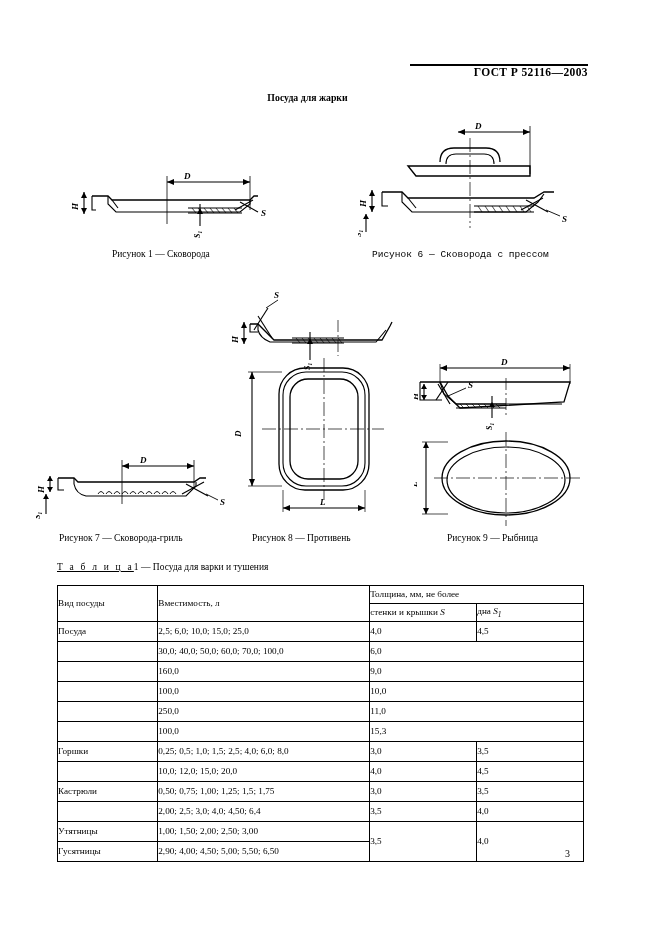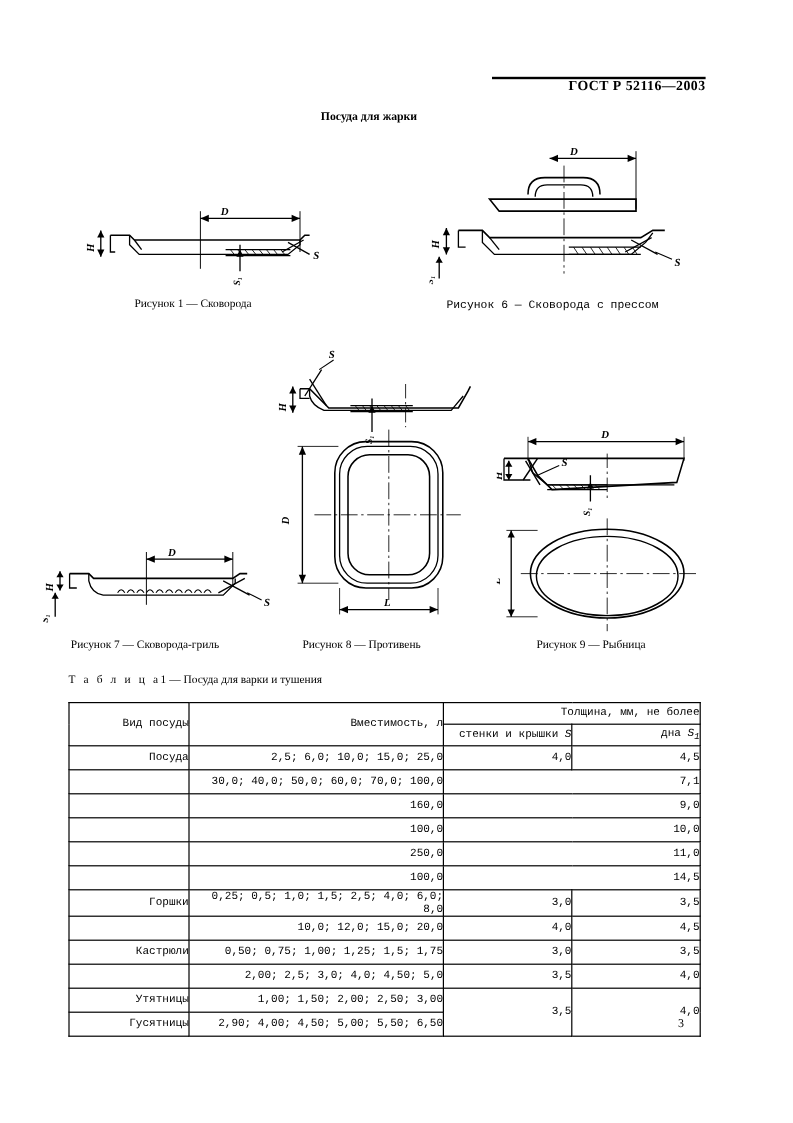--- a/index.html
+++ b/index.html
@@ -60,38 +60,37 @@
     white-space: nowrap;
   }
 
   
   .table-caption {
     position: absolute;
     left: 57px;
     top: 562px;
     font-size: 9.5px;
   }
-  .table-caption .spaced { letter-spacing: 2.2px; }
+  .table-caption .spaced { letter-spacing: 2.2px; text-decoration: underline; }
 
   table.gost {
     position: absolute;
     left: 57px;
     top: 585px;
     width: 527px;
     border-collapse: collapse;
     font-size: 9.2px;
   }
   table.gost th, table.gost td {
     border: 1px solid #000;
     padding: 0;
     font-weight: normal;
-    text-align: right;
+    text-align: left;
     height: 19px;
     line-height: 1.15;
-    font-family: Liberation Mono, monospace;
   }
   table.gost thead th { height: 17px; }
   table.gost .c-kind   { width: 100px; }
   table.gost .c-cap    { width: 213px; }
   table.gost .c-wall   { width: 107px; }
   table.gost .c-bottom { width: 107px; }
   td.kind {
     text-align: left;
     padding-left: 28px;
   }
@@ -413,21 +412,21 @@
       <tr>
         <td class="kind outer-thick">Посуда</td>
         <td class="cap">2,5; 6,0; 10,0; 15,0; 25,0</td>
         <td>4,0</td>
         <td>4,5</td>
       </tr>
 
       <tr>
         <td class="kind"></td>
         <td class="cap">30,0; 40,0; 50,0; 60,0; 70,0; 100,0</td>
-        <td colspan="2">7,1</td>
+        <td colspan="2">6,0</td>
       </tr>
 
       <tr>
         <td class="kind"></td>
         <td class="cap">160,0</td>
         <td colspan="2">9,0</td>
       </tr>
 
       <tr>
         <td class="kind"></td>
@@ -437,21 +436,21 @@
 
       <tr>
         <td class="kind"></td>
         <td class="cap">250,0</td>
         <td colspan="2">11,0</td>
       </tr>
 
       <tr>
         <td class="kind"></td>
         <td class="cap">100,0</td>
-        <td colspan="2">14,5</td>
+        <td colspan="2">15,3</td>
       </tr>
 
       <tr>
         <td class="kind">Горшки</td>
         <td class="cap">0,25; 0,5; 1,0; 1,5; 2,5; 4,0; 6,0; 8,0</td>
         <td>3,0</td>
         <td>3,5</td>
       </tr>
 
       <tr>
@@ -463,21 +462,21 @@
 
       <tr>
         <td class="kind">Кастрюли</td>
         <td class="cap">0,50; 0,75; 1,00; 1,25; 1,5; 1,75</td>
         <td>3,0</td>
         <td>3,5</td>
       </tr>
 
       <tr>
         <td class="kind"></td>
-        <td class="cap">2,00; 2,5; 3,0; 4,0; 4,50; 5,0</td>
+        <td class="cap">2,00; 2,5; 3,0; 4,0; 4,50; 6,4</td>
         <td>3,5</td>
         <td>4,0</td>
       </tr>
 
       <tr>
         <td class="kind">Утятницы</td>
         <td class="cap">1,00; 1,50; 2,00; 2,50; 3,00</td>
         <td rowspan="2">3,5</td>
         <td rowspan="2">4,0</td>
       </tr>

